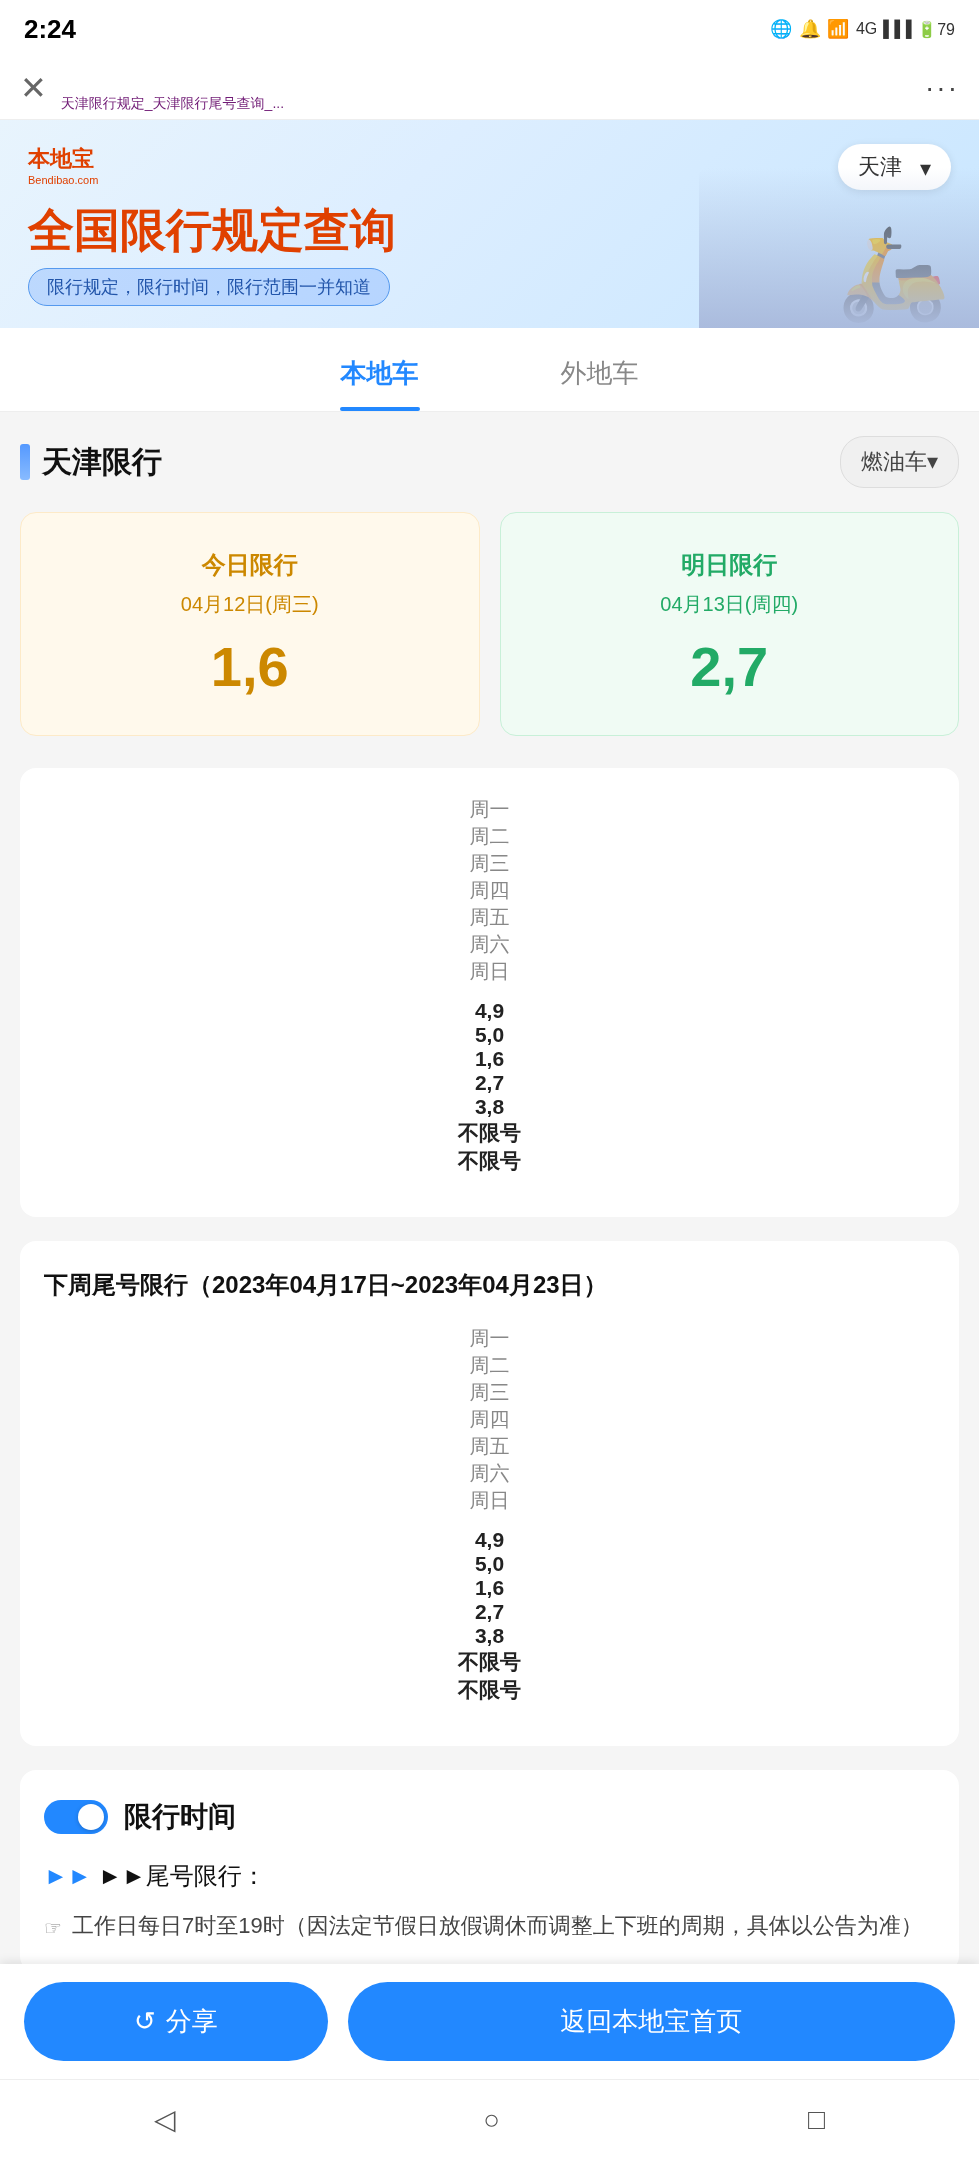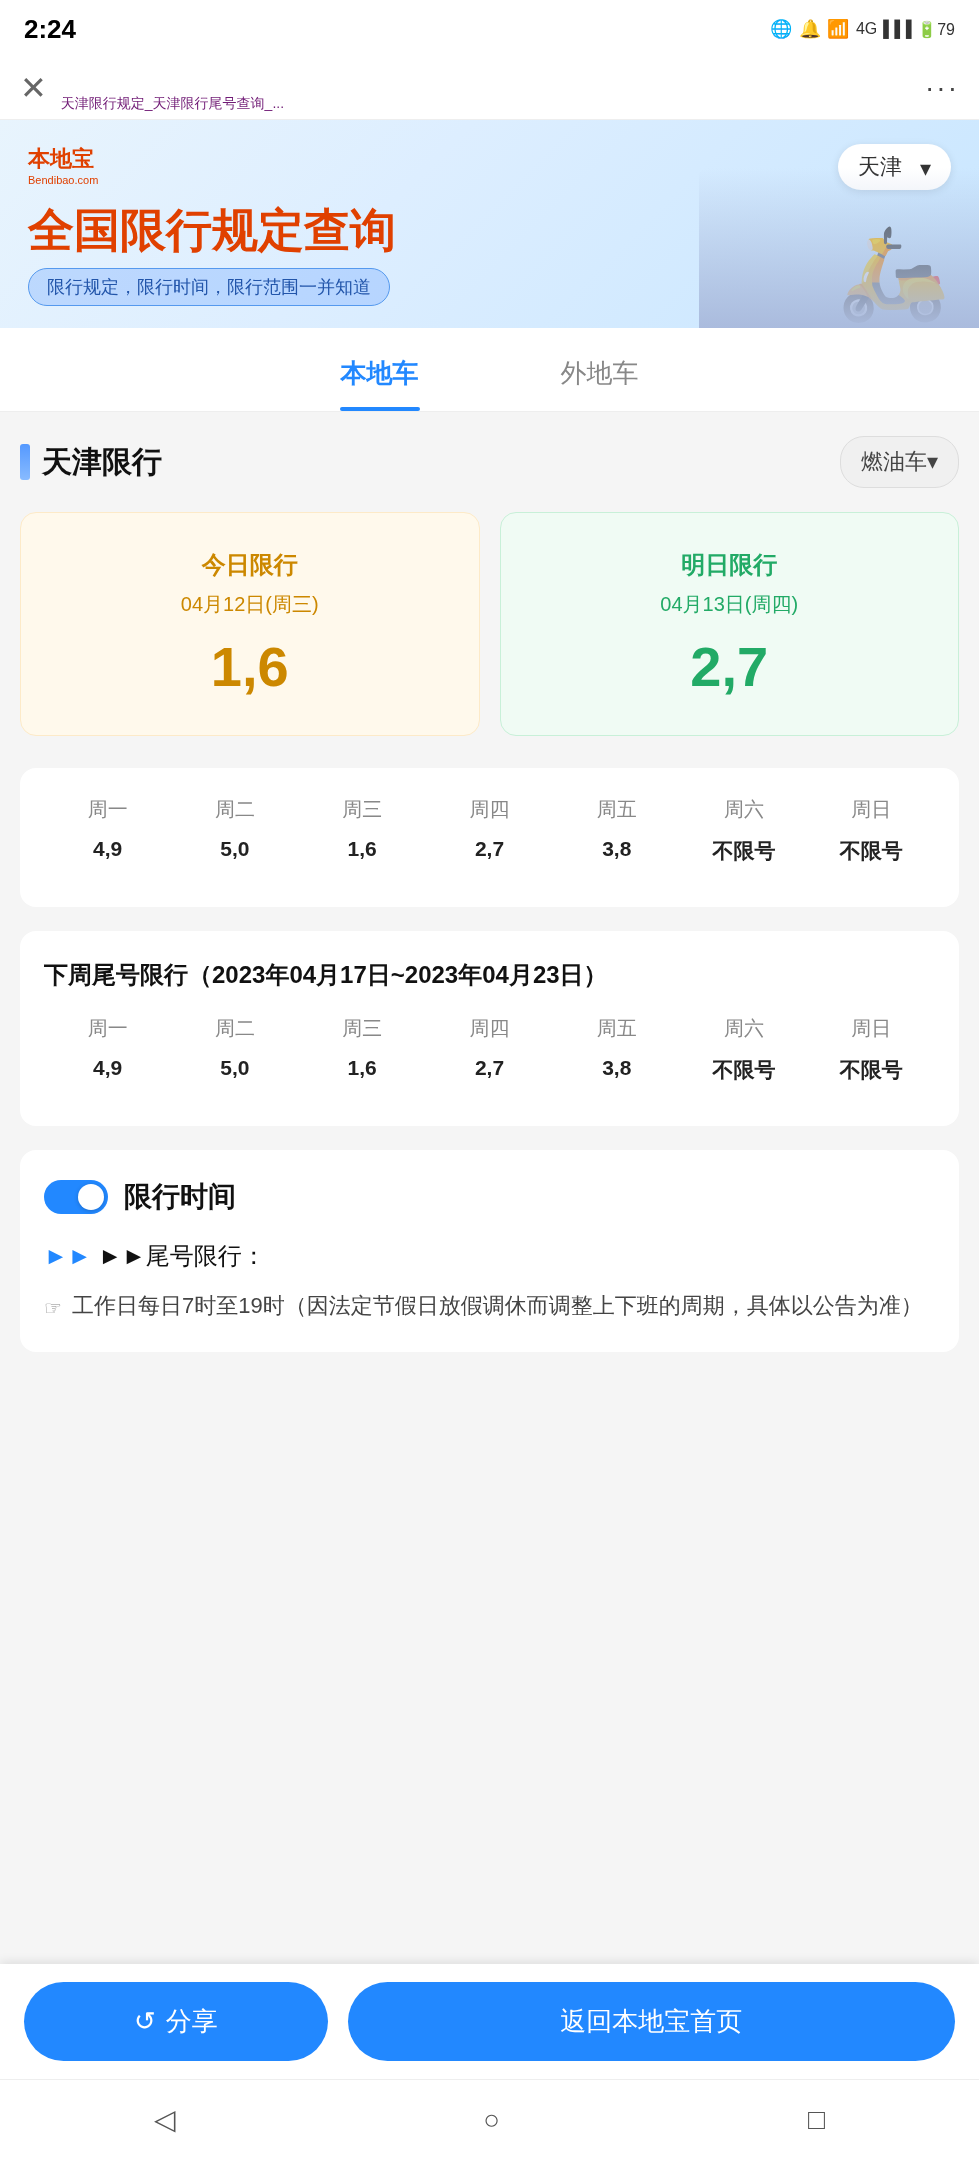--- a/index.html
+++ b/index.html
@@ -274,20 +274,21 @@
       color: #111;
       margin-bottom: 24px;
     }
     .week-table {
       width: 100%;
     }
     .week-row {
       display: flex;
       justify-content: space-between;
       margin-bottom: 14px;
+      flex-direction: column;
     }
     .week-cell {
       flex: 1;
       text-align: center;
       font-size: 21px;
     }
     .week-cell.header {
       color: #888;
       font-size: 20px;
     }

